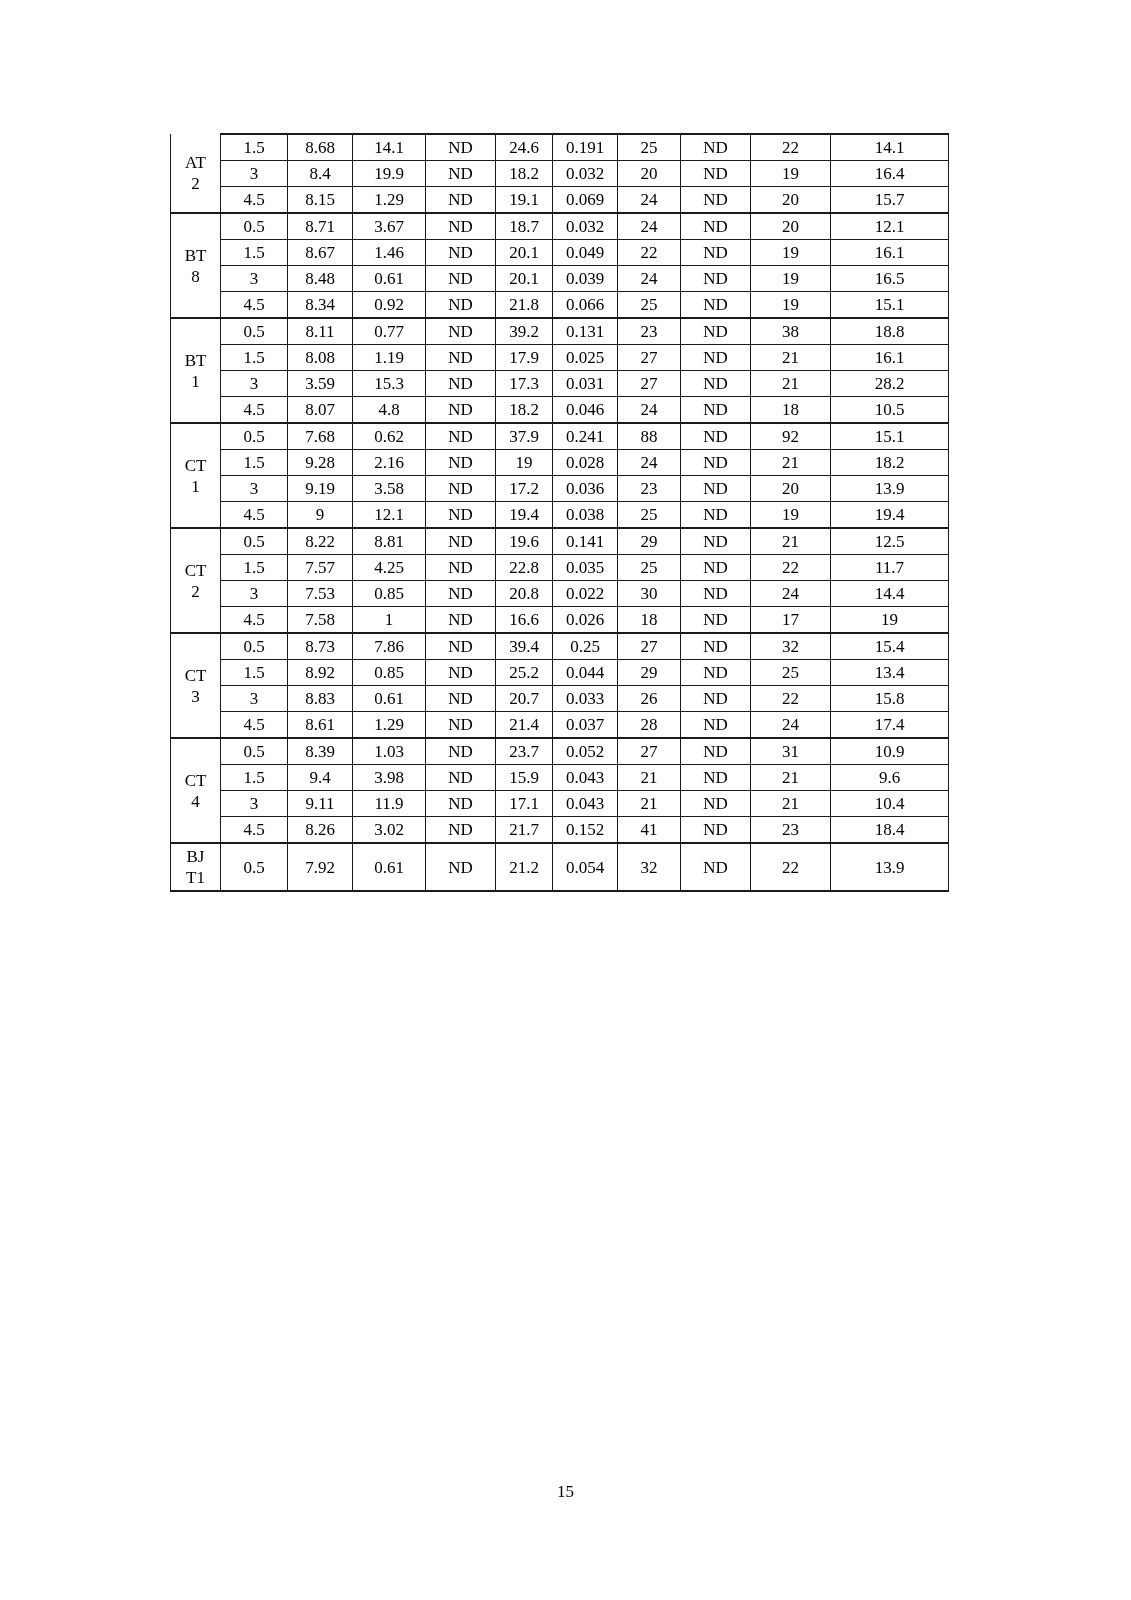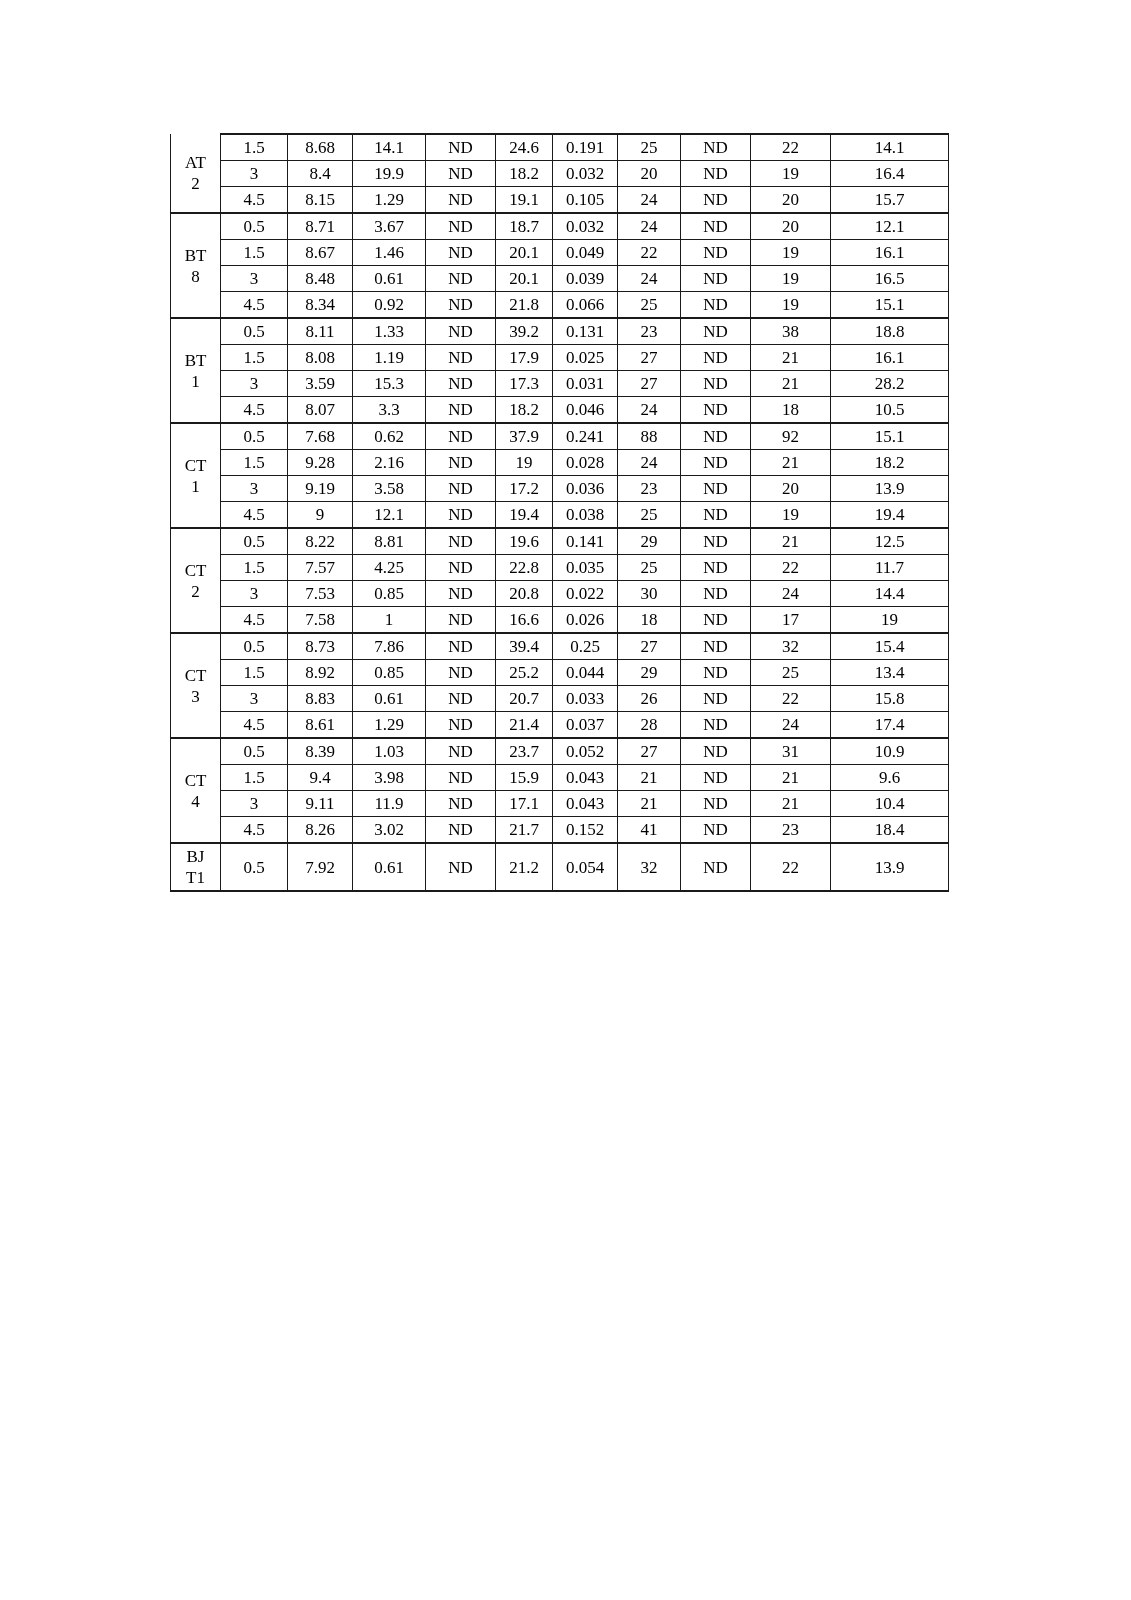--- a/index.html
+++ b/index.html
@@ -102,21 +102,21 @@
           <td class="c7">ND</td>
           <td class="c8">19</td>
           <td class="c9">16.4</td>
         </tr>
         <tr>
           <td class="c0">4.5</td>
           <td class="c1">8.15</td>
           <td class="c2">1.29</td>
           <td class="c3">ND</td>
           <td class="c4">19.1</td>
-          <td class="c5">0.105</td>
+          <td class="c5">0.069</td>
           <td class="c6">24</td>
           <td class="c7">ND</td>
           <td class="c8">20</td>
           <td class="c9">15.7</td>
         </tr>
       </tbody>
       <tbody class="group">
         <tr>
           <td class="label" rowspan="4">BT 8</td>
           <td class="c0">0.5</td>
@@ -165,21 +165,21 @@
           <td class="c7">ND</td>
           <td class="c8">19</td>
           <td class="c9">15.1</td>
         </tr>
       </tbody>
       <tbody class="group">
         <tr>
           <td class="label" rowspan="4">BT 1</td>
           <td class="c0">0.5</td>
           <td class="c1">8.11</td>
-          <td class="c2">1.33</td>
+          <td class="c2">0.77</td>
           <td class="c3">ND</td>
           <td class="c4">39.2</td>
           <td class="c5">0.131</td>
           <td class="c6">23</td>
           <td class="c7">ND</td>
           <td class="c8">38</td>
           <td class="c9">18.8</td>
         </tr>
         <tr>
           <td class="c0">1.5</td>
@@ -201,21 +201,21 @@
           <td class="c4">17.3</td>
           <td class="c5">0.031</td>
           <td class="c6">27</td>
           <td class="c7">ND</td>
           <td class="c8">21</td>
           <td class="c9">28.2</td>
         </tr>
         <tr>
           <td class="c0">4.5</td>
           <td class="c1">8.07</td>
-          <td class="c2">3.3</td>
+          <td class="c2">4.8</td>
           <td class="c3">ND</td>
           <td class="c4">18.2</td>
           <td class="c5">0.046</td>
           <td class="c6">24</td>
           <td class="c7">ND</td>
           <td class="c8">18</td>
           <td class="c9">10.5</td>
         </tr>
       </tbody>
       <tbody class="group">
@@ -431,13 +431,14 @@
           <td class="c3">ND</td>
           <td class="c4">21.2</td>
           <td class="c5">0.054</td>
           <td class="c6">32</td>
           <td class="c7">ND</td>
           <td class="c8">22</td>
           <td class="c9">13.9</td>
         </tr>
       </tbody>
     </table>
+  <div class="page-number">15</div>
 </div>
 
 </body></html>

